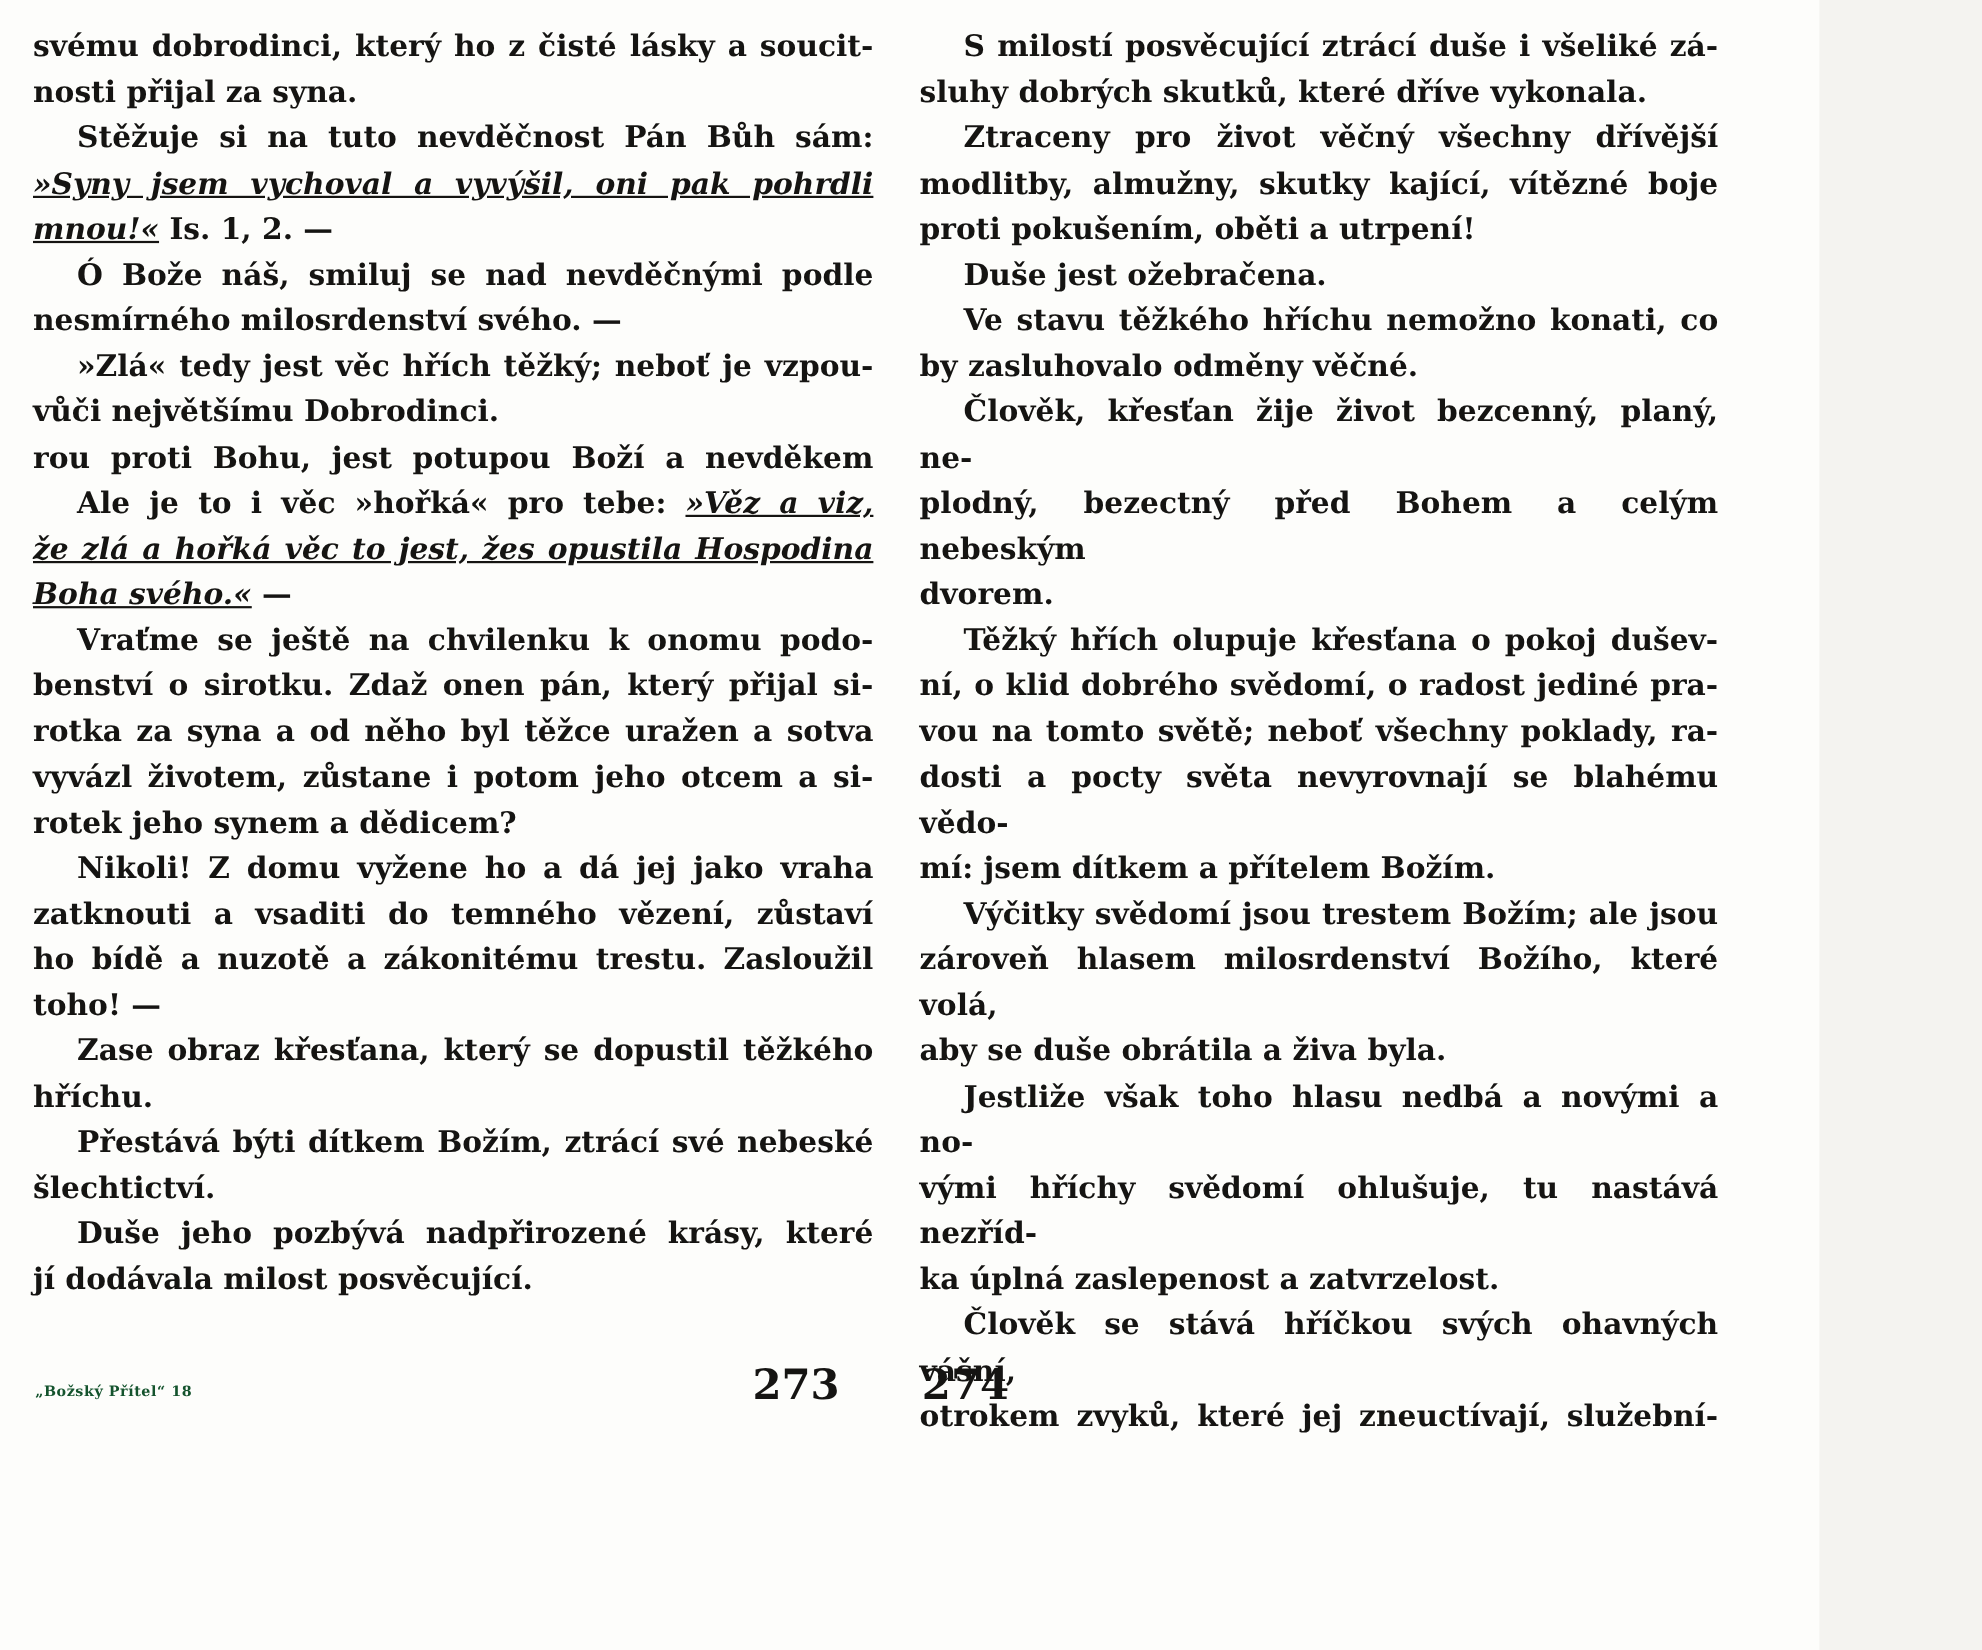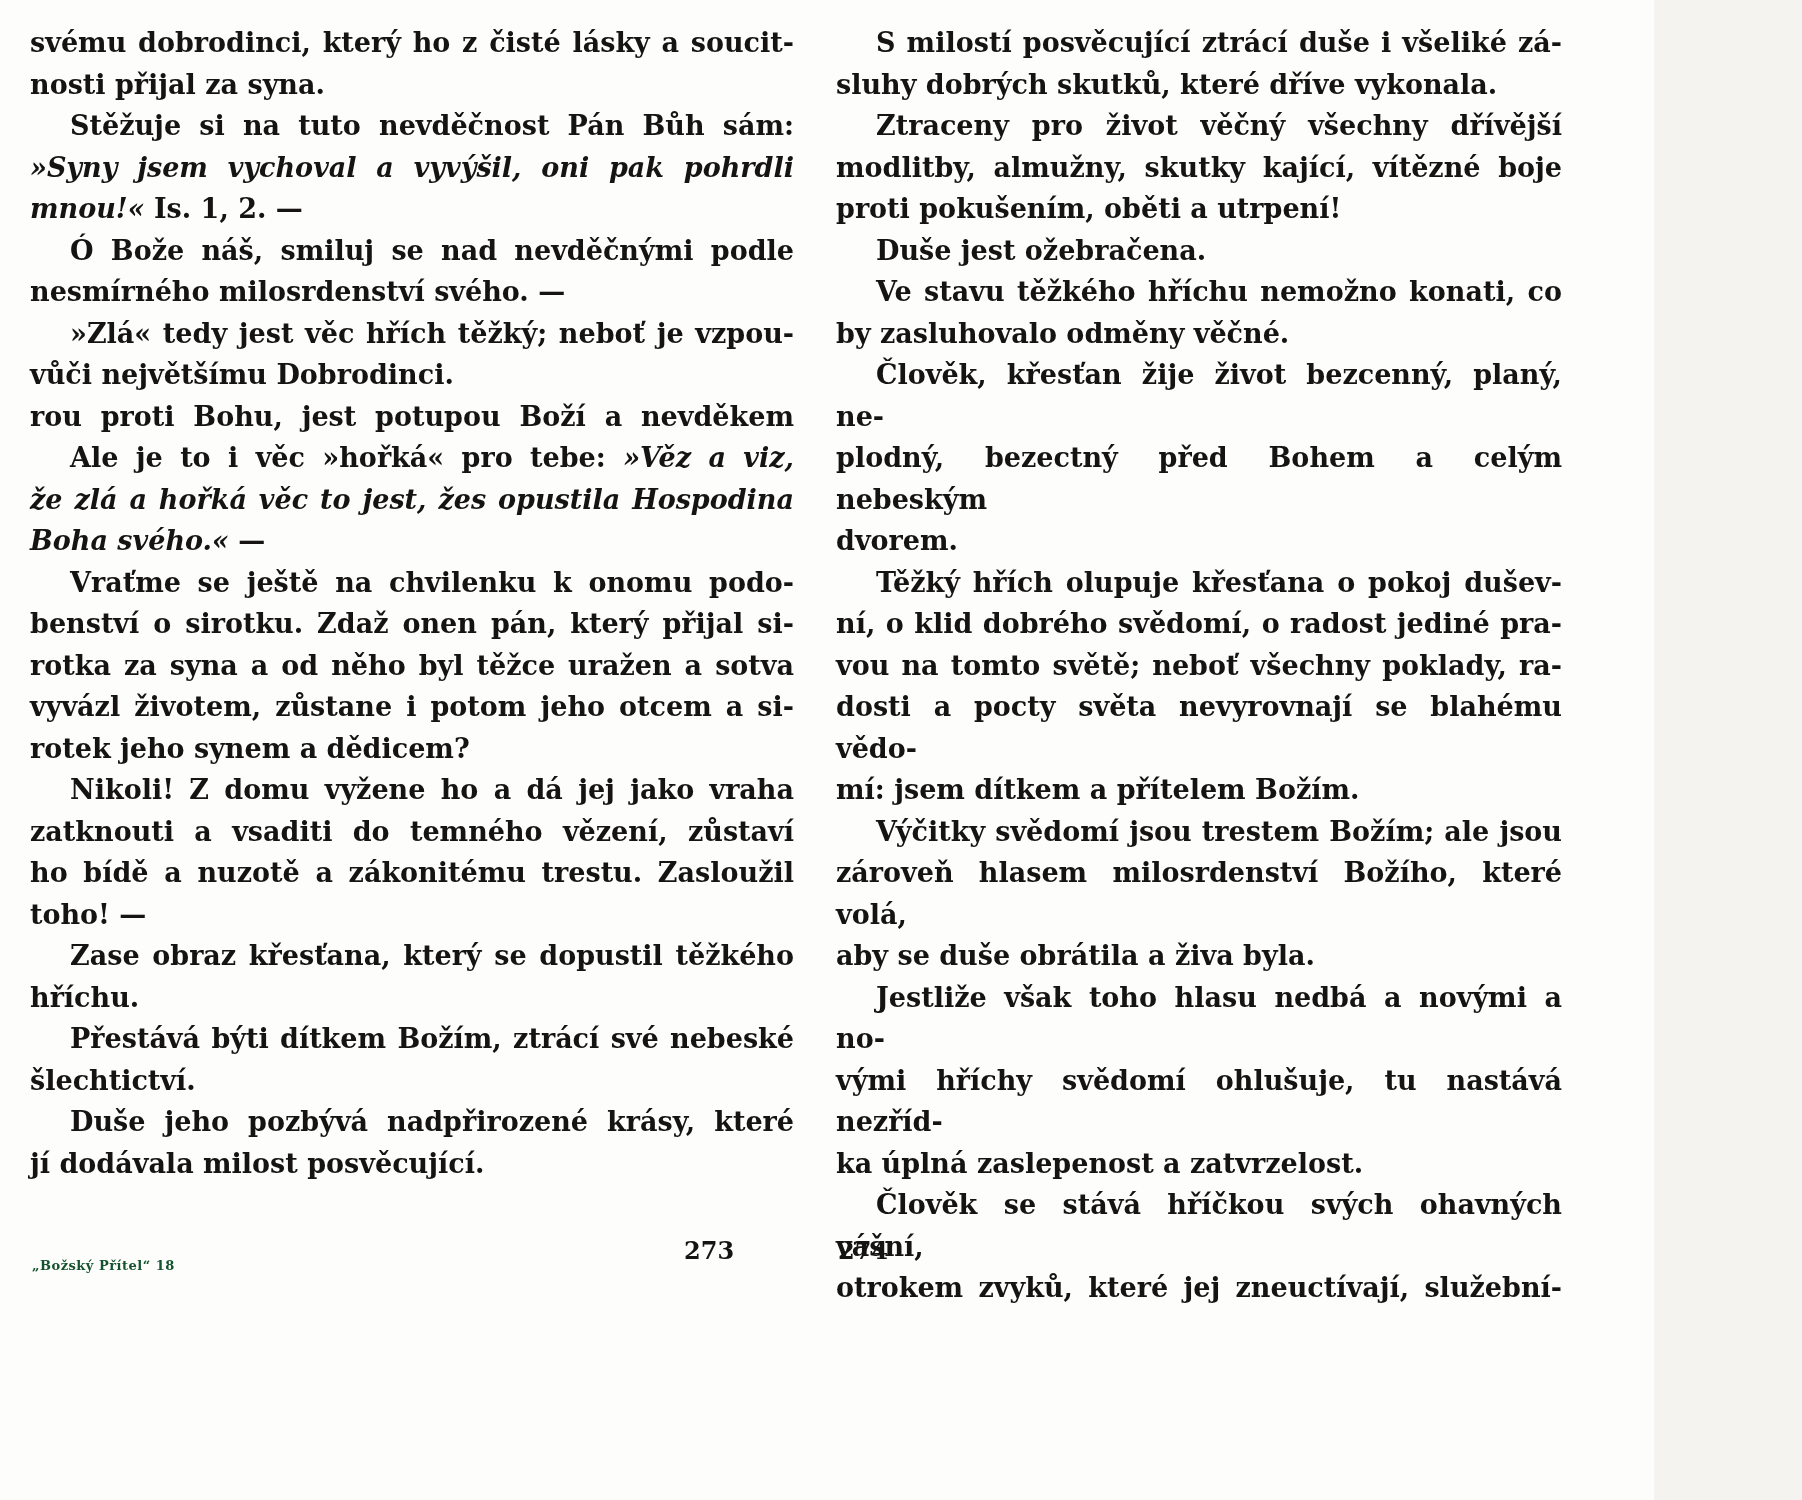--- a/index.html
+++ b/index.html
@@ -25,31 +25,31 @@
     font-size: 27px;
     line-height: 41.5px;
     color: #151412;
     text-align: left;
   }
   .line.justify {
     text-align: justify;
     text-align-last: justify;
   }
   .line.indent { text-indent: 40px; }
-  .it { font-style: italic; }
+  .it { font-style: italic; text-decoration: underline; }
   .footer-note {
     position: absolute; left: 32px; top: 1258px;
     font-family: "DejaVu Serif", serif;
     font-weight: 700; font-size: 13px; letter-spacing: 0.5px;
     color: #14532d;
   }
   .pagenum {
     position: absolute; top: 1236px;
     font-family: "DejaVu Serif", serif;
-    font-weight: 700; font-size: 24px;
+    font-weight: 700; font-size: 38px;
     color: #151412;
   }
   #pagenum-left  { left: 684px; }
   #pagenum-right { left: 838px; }
 </style>
 </head>
 <body>
 
 <div class="page-spread">
 

